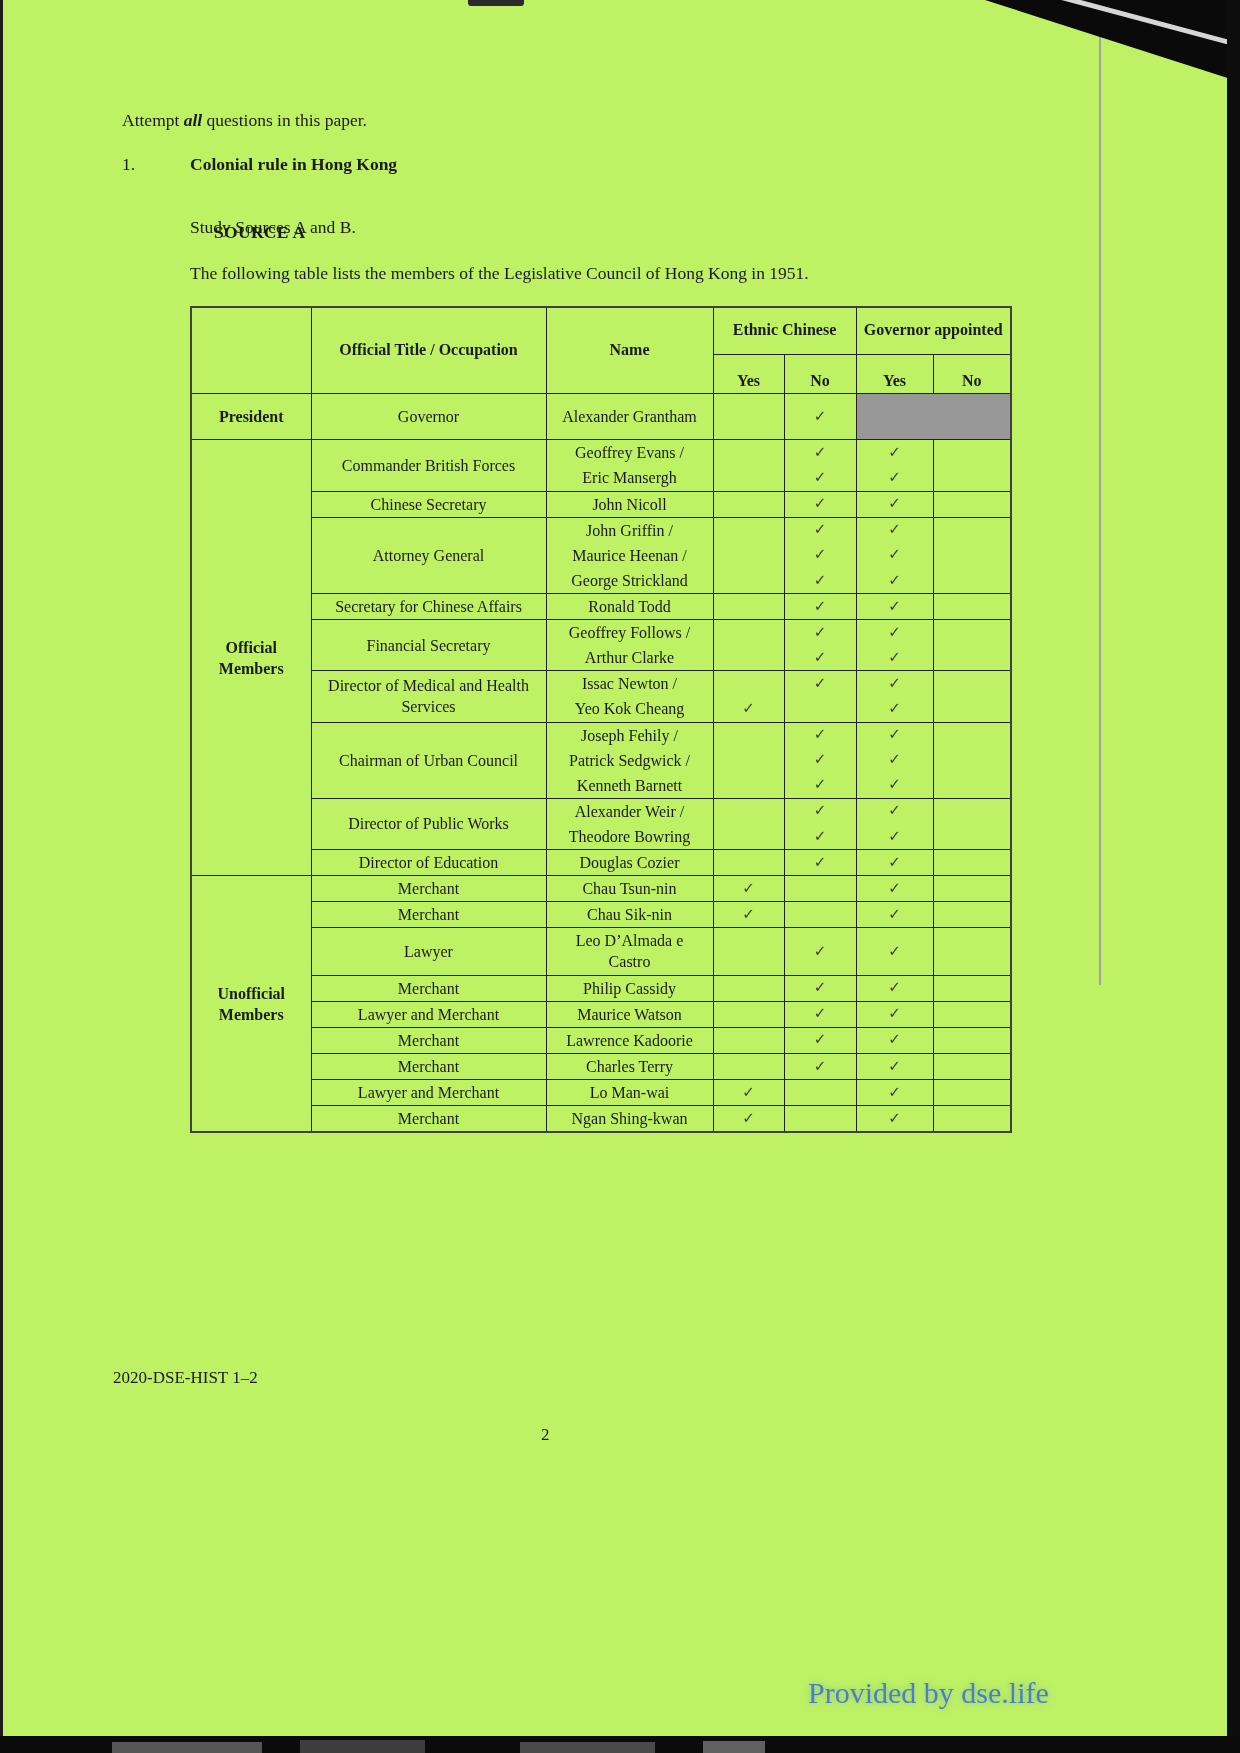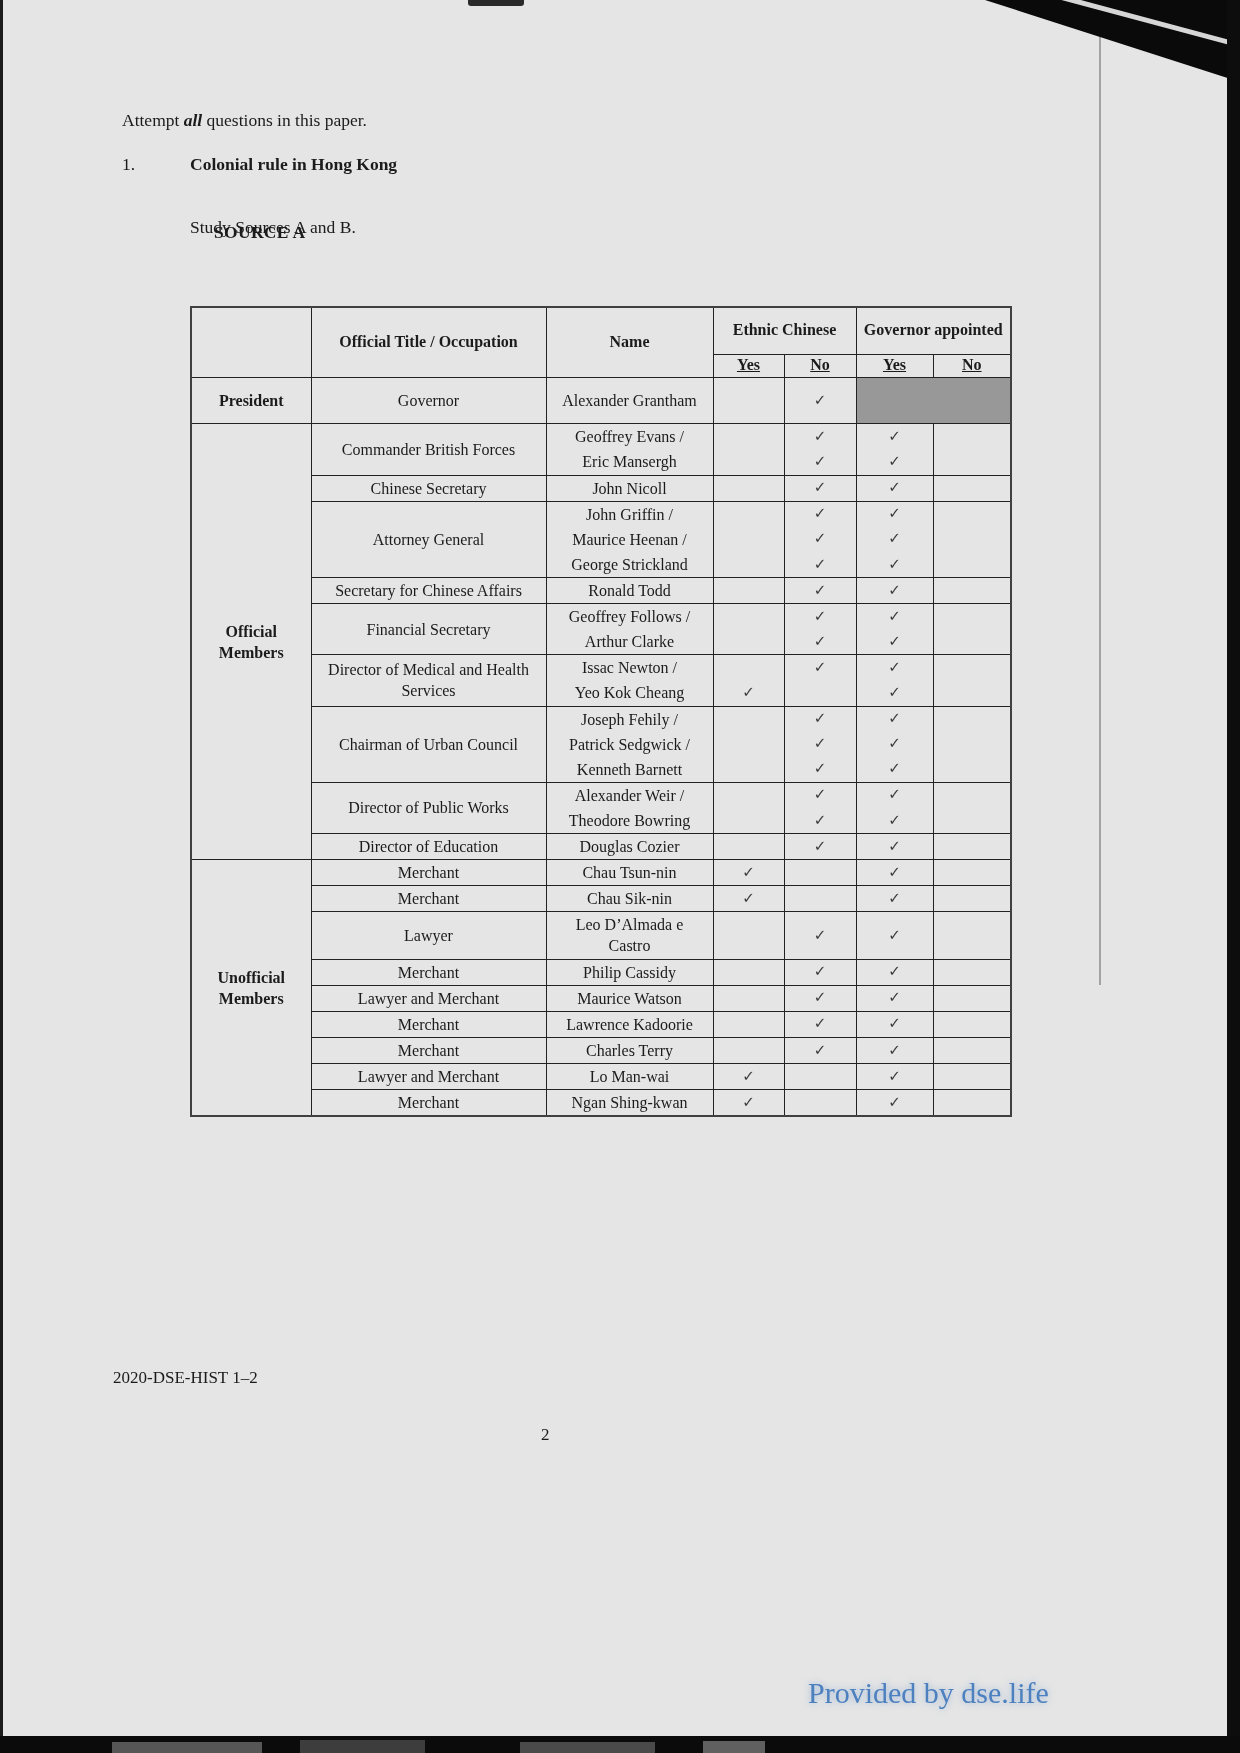--- a/index.html
+++ b/index.html
@@ -1,21 +1,21 @@
 <!DOCTYPE html>
 <html><head>
 <meta charset="utf-8">
 <style>
   * { box-sizing: border-box; }
   html, body { margin: 0; padding: 0; background: #444; }
   .page {
     position: relative;
     width: 1240px;
     height: 1753px;
-    background: #e5e5e5;
+    background: #bef264;
     overflow: hidden;
     font-family: "Liberation Serif", serif;
     color: #1b1b1b;
     margin: 0 auto;
   }
   .abs { position: absolute; }
 
   .instruction { left: 122px; top: 110px; font-size: 17.5px; }
   .q-number   { left: 122px; top: 154px; font-size: 17.5px; }
   .q-title    { left: 190px; top: 154px; font-size: 17.5px; font-weight: bold; }
@@ -32,21 +32,21 @@
     border: 2px solid #404040;
   }
   .lc-table thead th {
     border: 1px solid #222;
     font-weight: bold;
     padding: 3px 4px;
     text-align: center;
     vertical-align: middle;
     line-height: 1.3;
   }
-  .lc-table thead tr.subhead th { padding: 0 4px 2px 4px; text-decoration: underline; }
+  .lc-table thead tr.subhead th { padding: 16px 4px 2px 4px; }
   .lc-table td {
     border-left: 1px solid #222;
     border-right: 1px solid #222;
     padding: 2px 6px;
     text-align: center;
     vertical-align: middle;
     line-height: 1.32;
   }
   .lc-table tr.row-start td { border-top: 1px solid #222; }
   .lc-table .group-cell { font-weight: bold; }
@@ -101,20 +101,21 @@
   <div class="abs top-mark"></div>
 
   <div class="abs instruction">
     <span>Attempt </span><b><i>all</i></b><span> questions in this paper.</span>
   </div>
 
   <div class="abs q-number">1.</div>
   <div class="abs q-title">Colonial rule in Hong Kong</div>
   <div class="abs q-sub">Study Sources A and B.</div>
   <div class="abs source-label">SOURCE A</div>
+  <div class="abs caption">The following table lists the members of the Legislative Council of Hong Kong in 1951.</div>
 
   <div class="abs table-wrap">
     <table class="lc-table">
       <colgroup>
         <col style="width:120px">
         <col style="width:235px">
         <col style="width:167px">
         <col style="width:71px">
         <col style="width:72px">
         <col style="width:77px">

